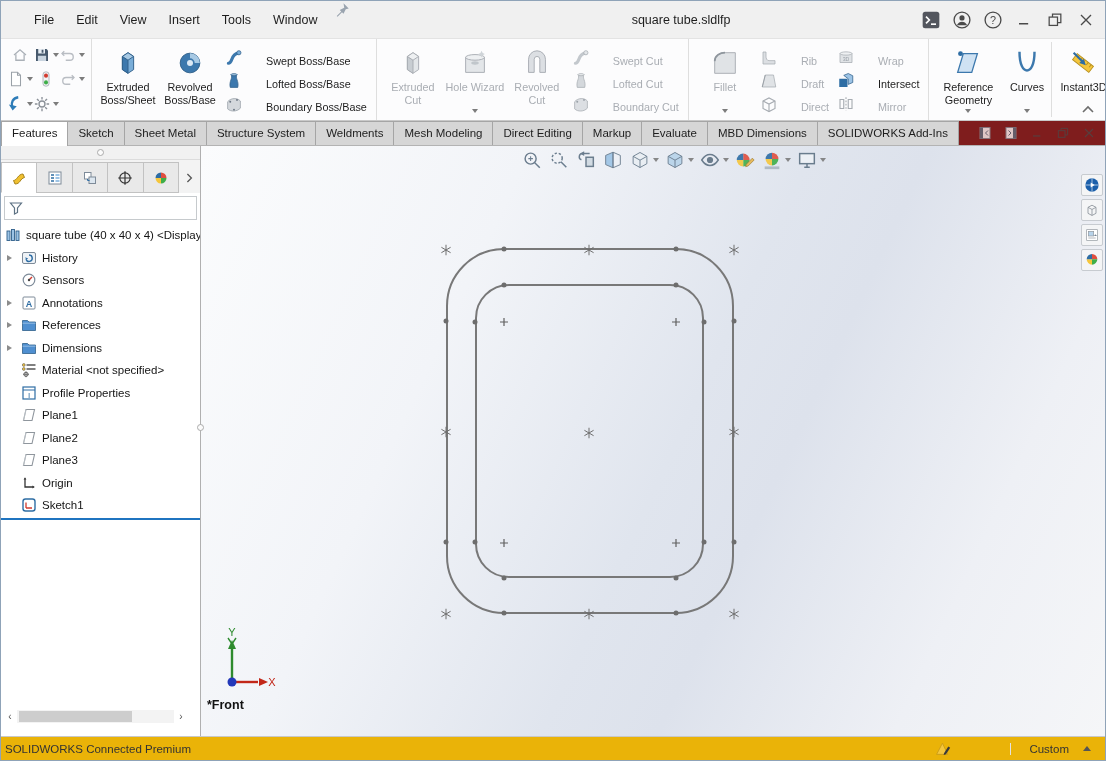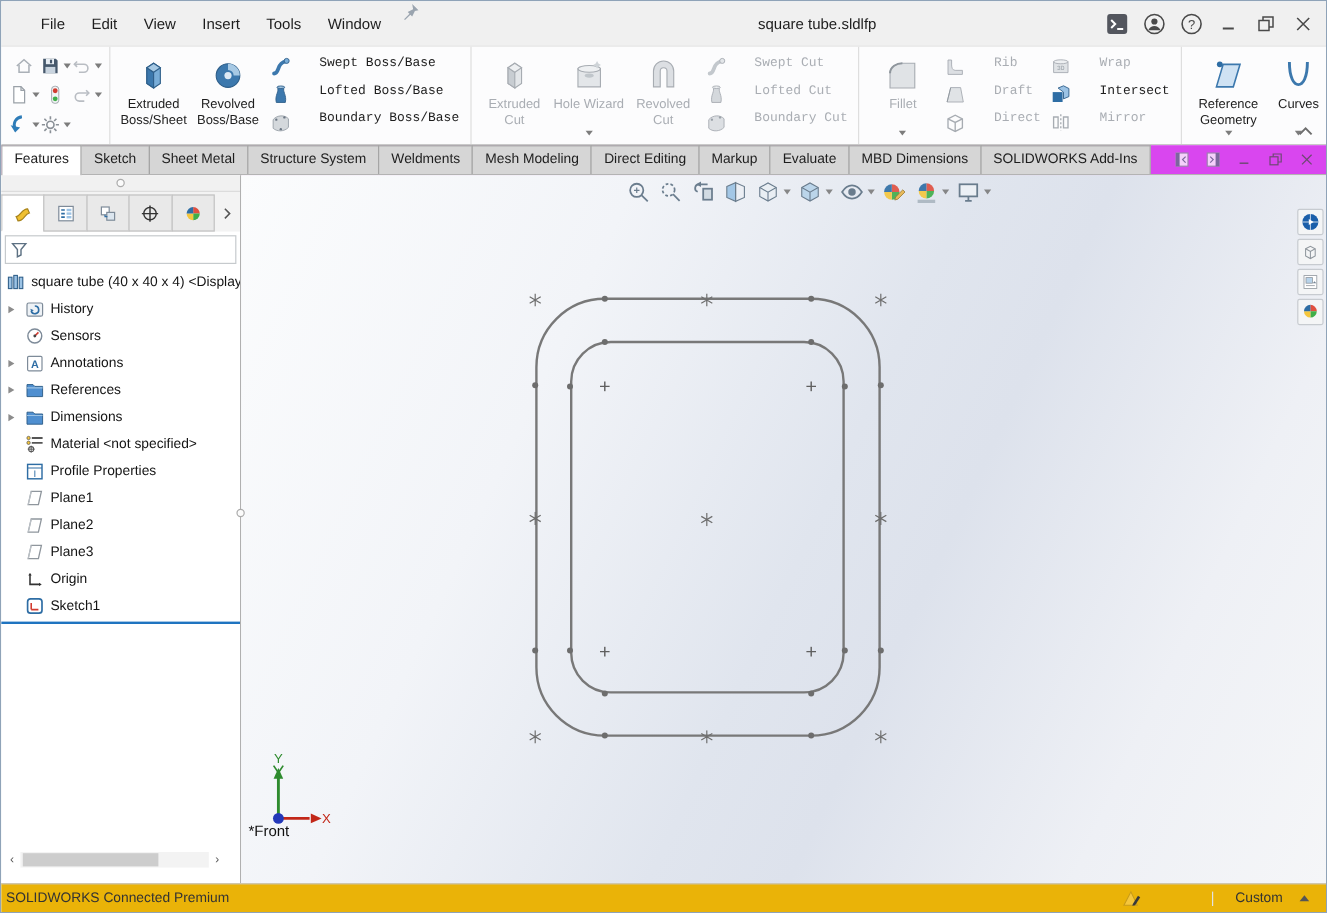--- a/index.html
+++ b/index.html
@@ -35,26 +35,26 @@
   .ribbon { height:82px; background:#fcfcfd; border-bottom:1px solid #c9c9c9; display:flex; position:relative; }
   .rgroup { border-right:1px solid #dedede; padding:3px 5px; display:flex; align-items:stretch; }
   .qa { display:grid; grid-template-columns:repeat(3,1fr); width:150px; padding:4px 6px; }
   .qa-cell { display:flex; align-items:center; justify-content:center; gap:2px; }
   .caret { width:0; height:0; border-left:3.5px solid transparent; border-right:3.5px solid transparent;
     border-top:4px solid #7c7c7c; display:inline-block; }
   .bigbtn { width:62px; display:flex; flex-direction:column; align-items:center; padding-top:6px; cursor:default; }
   .bigbtn .biglabel { font-size:10.8px; line-height:1.18; text-align:center; margin-top:3px; color:#1d1d1d; }
   .bigbtn .caret { margin-top:auto; margin-bottom:4px; }
   .smallstack { display:flex; flex-direction:column; justify-content:center; gap:3px; padding:2px 4px; }
-  .smallbtn { display:flex; align-items:flex-start; gap:23px; font-size:10.8px; height:20px; color:#1d1d1d; white-space:nowrap; cursor:default;font-family:Liberation Mono, monospace; }
+  .smallbtn { display:flex; align-items:flex-end; gap:23px; font-size:10.8px; height:20px; color:#1d1d1d; white-space:nowrap; cursor:default; }
   .dis, .dis .biglabel, .dis span { color:#a9adb3 !important; }
   .ribbon-chevron { position:absolute; right:10px; bottom:6px; width:14px; height:10px; }
 
   
-  .tabbar { height:25px; background:#d946ef; border-bottom:1px solid #b3b3b3; display:flex; align-items:flex-end; position:relative; }
+  .tabbar { height:25px; background:#7f1d1d; border-bottom:1px solid #b3b3b3; display:flex; align-items:flex-end; position:relative; }
   .tab { padding:0 10px; height:24px; line-height:23px; font-size:11.5px; background:#d6d6d6;
     border:1px solid #a5a5a5; border-bottom:none; margin-right:-1px; color:#1d1d1d; white-space:nowrap; cursor:default; }
   .tab.active { background:#fff; position:relative; z-index:2; height:25px; margin-bottom:-1px; }
   .tab-wincontrols { position:absolute; right:8px; top:4px; display:flex; gap:10px; align-items:center; }
   .tab-wincontrols .ic { opacity:.75; }
 
   
   .main { position:absolute; top:145px; left:0; right:0; bottom:24px; display:flex; }
 
   
@@ -87,21 +87,21 @@
   .hud-btn { display:flex; align-items:center; padding:1px 2px; gap:2px; opacity:.9; }
   .sk-rect { position:absolute; border:2.5px solid #787878; border-radius:58px; }
   .sk-rect.inner { border-radius:34px; border-width:2.5px; }
   .mk { position:absolute; transform:translate(-50%,-50%); }
   .mk-dot { width:5px; height:5px; border-radius:50%; background:#6d6d6d; }
   .mk svg { display:block; }
   .taskpane { position:absolute; right:2px; top:28px; display:flex; flex-direction:column; gap:3px; }
   .tp-btn { width:22px; height:22px; background:#f4f5f6; border:1px solid #c7cbd0; border-radius:2px;
     display:flex; align-items:center; justify-content:center; }
   .triad { position:absolute; left:16px; top:478px; }
-  .front-label { position:absolute; left:6px; top:540px; font-size:12.5px; color:#111; }
+  .front-label { position:absolute; left:6px; top:552px; font-size:12.5px; color:#111;font-weight:bold; }
 
   
   .statusbar { position:absolute; left:0; right:0; bottom:0; height:24px; background:#eab308;
     border-top:1px solid #c8c8c8; display:flex; align-items:center; font-size:11.5px; color:#333; }
   .sb-left { margin-left:4px; }
   .sb-right { margin-left:auto; display:flex; align-items:center; }
   .sb-edit { width:17px; height:17px; margin-right:58px; }
   .sb-units { display:flex; align-items:center; gap:14px; padding:0 14px 0 18px; border-left:1px solid #e2e2e2; height:100%; }
   .caret-up { width:0; height:0; border-left:4px solid transparent; border-right:4px solid transparent;
     border-bottom:5px solid #555; display:inline-block; }

